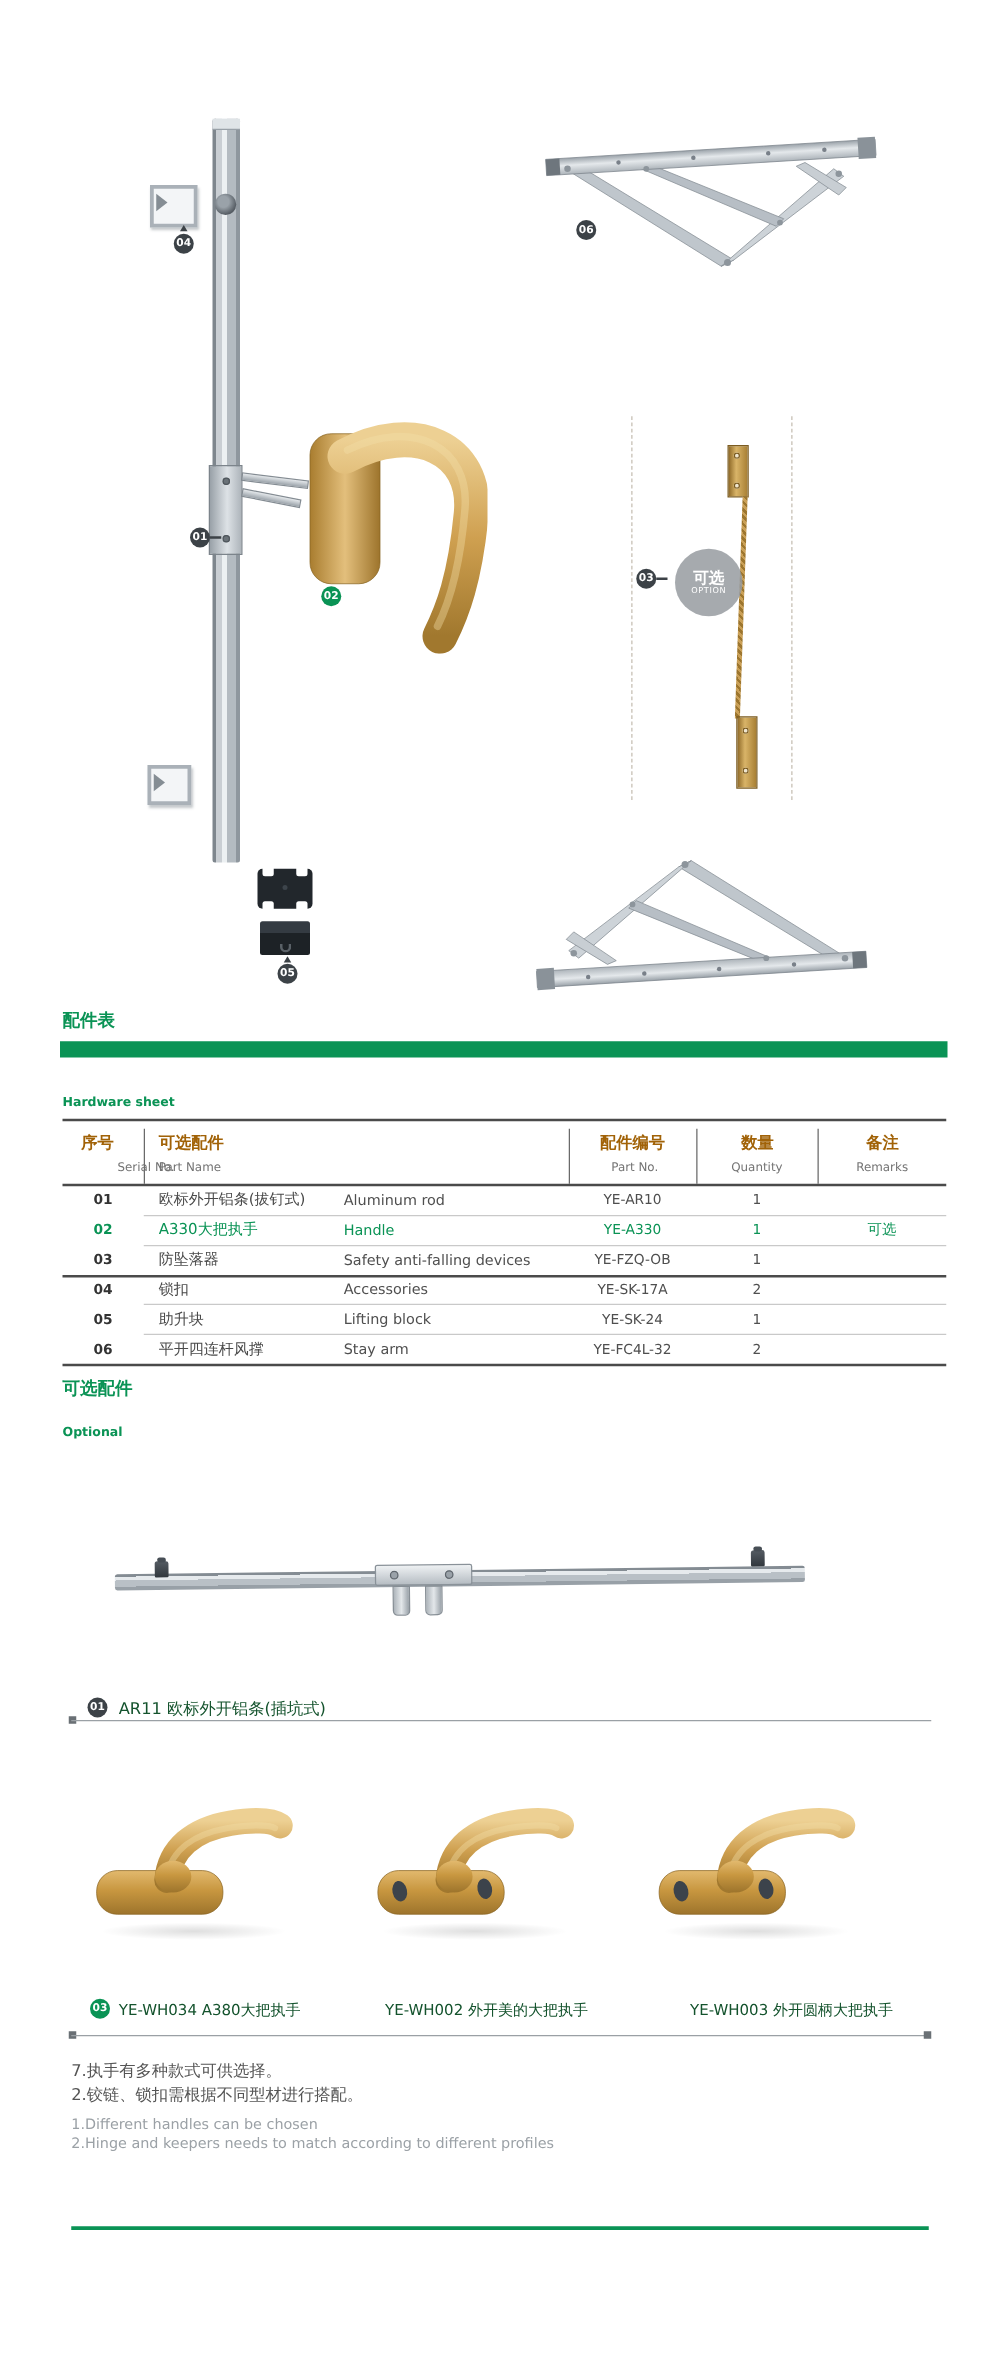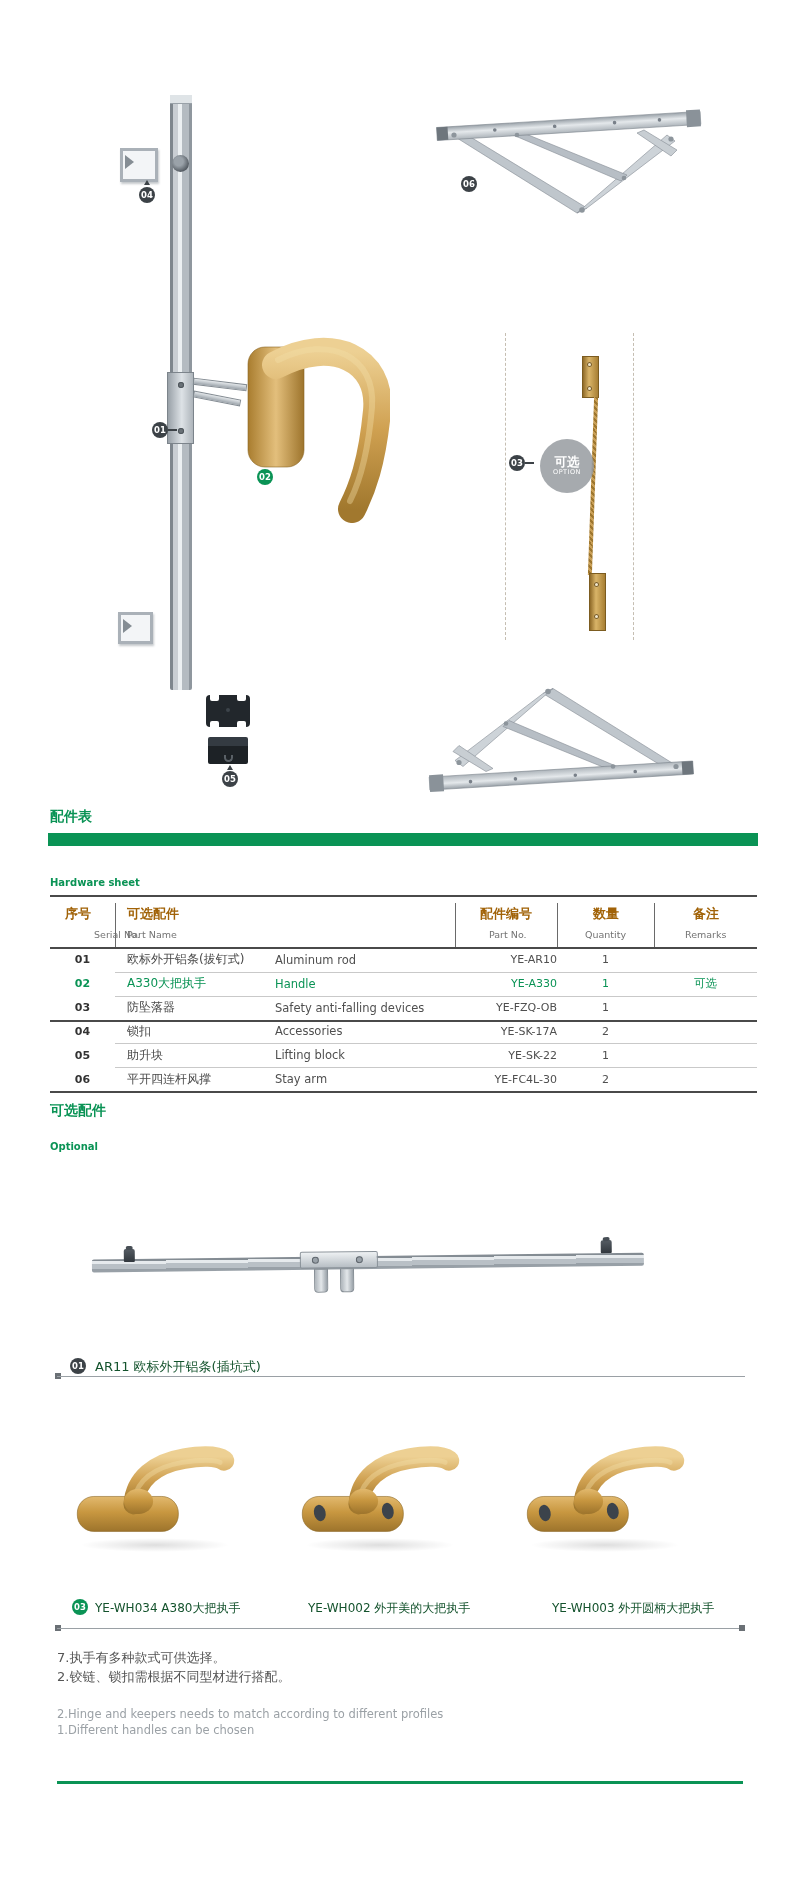--- a/index.html
+++ b/index.html
@@ -61,21 +61,21 @@
   .t-rule{position:absolute;background:#4a4a4a;}
   .t-thin{position:absolute;background:#c9c9c9;height:1px;}
   .t-vsep{position:absolute;width:1px;background:#6a6a6a;top:903px;height:44px;}
   .t-hdr-cn{position:absolute;top:905px;font-size:13px;font-weight:600;color:#a16207;}
   .t-hdr-en{position:absolute;top:929px;font-size:9.5px;color:#737373;}
   .t-rows{position:absolute;left:50px;top:948px;width:707px;}
   .t-row{display:grid;grid-template-columns:65px 160px 180px 102px 97px 103px;height:23.83px;align-items:center;}
   .t-row .c-no{text-align:center;font-size:11px;font-weight:bold;color:#333;}
   .t-row .c-cn{font-size:12px;padding-left:12px;color:#4a4a4a;}
   .t-row .c-en{font-size:11.5px;color:#4f4f4f;}
-  .t-row .c-pn{text-align:right;font-size:11px;color:#4f4f4f;}
+  .t-row .c-pn{text-align:center;font-size:11px;color:#4f4f4f;}
   .t-row .c-q{text-align:center;font-size:11px;color:#4f4f4f;}
   .t-row .c-r{text-align:center;font-size:11.5px;color:#4a4a4a;}
   .t-row.green .c-no,.t-row.green .c-cn,.t-row.green .c-en,
   .t-row.green .c-pn,.t-row.green .c-q,.t-row.green .c-r{color:#0a9355;}
 
   
   .rodimg{position:absolute;left:88px;top:1238px;width:566px;height:64px;transform:rotate(-0.7deg);}
   .rodimg .bar{position:absolute;left:4px;top:18px;width:552px;height:13px;border-radius:2px;
                background:linear-gradient(180deg,#848c93 0 2px,#e6eaed 2px 5px,#b9c0c6 5px 10px,#98a0a7 10px 13px);}
   .rodimg .knob{position:absolute;width:11px;height:13px;background:linear-gradient(180deg,#555c63,#31373d);border-radius:2px 2px 1px 1px;}
@@ -276,29 +276,29 @@
         <div class="c-cn">锁扣</div>
         <div class="c-en">Accessories</div>
         <div class="c-pn">YE-SK-17A</div>
         <div class="c-q">2</div>
         <div class="c-r"></div>
       </div>
       <div class="t-row">
         <div class="c-no">05</div>
         <div class="c-cn">助升块</div>
         <div class="c-en">Lifting block</div>
-        <div class="c-pn">YE-SK-22</div>
+        <div class="c-pn">YE-SK-24</div>
         <div class="c-q">1</div>
         <div class="c-r"></div>
       </div>
       <div class="t-row">
         <div class="c-no">06</div>
         <div class="c-cn">平开四连杆风撑</div>
         <div class="c-en">Stay arm</div>
-        <div class="c-pn">YE-FC4L-30</div>
+        <div class="c-pn">YE-FC4L-32</div>
         <div class="c-q">2</div>
         <div class="c-r"></div>
       </div>
     </div>
 
     <div class="t-thin" style="left:115px;top:971.8px;width:642px;"></div>
     <div class="t-thin" style="left:115px;top:995.6px;width:642px;"></div>
     <div class="t-rule" style="left:50px;top:1019.5px;width:707px;height:2px;"></div>
     <div class="t-thin" style="left:115px;top:1043.3px;width:642px;"></div>
     <div class="t-thin" style="left:115px;top:1067.2px;width:642px;"></div>
@@ -345,17 +345,17 @@
   <div class="badge green" style="left:72px;top:1599px;">03</div>
   <div class="item-label" style="left:95px;top:1600px;">YE-WH034 A380大把执手</div>
   <div class="item-label" style="left:308px;top:1600px;">YE-WH002 外开美的大把执手</div>
   <div class="item-label" style="left:552px;top:1600px;">YE-WH003 外开圆柄大把执手</div>
   <div class="dsq" style="left:55px;top:1625px;"></div>
   <div class="dline" style="left:57px;top:1628px;width:686px;"></div>
   <div class="dsq" style="left:739px;top:1625px;"></div>
 
   <div class="note-cn" style="top:1648px;">7.执手有多种款式可供选择。</div>
   <div class="note-cn" style="top:1667px;">2.铰链、锁扣需根据不同型材进行搭配。</div>
-  <div class="note-en" style="top:1692px;margin-top:31px;">1.Different handles can be chosen</div>
+  <div class="note-en" style="top:1692px;">1.Different handles can be chosen</div>
   <div class="note-en" style="top:1707px;">2.Hinge and keepers needs to match according to different profiles</div>
 
   <div class="bottom-line"></div>
 </div>
 
 </body></html>

